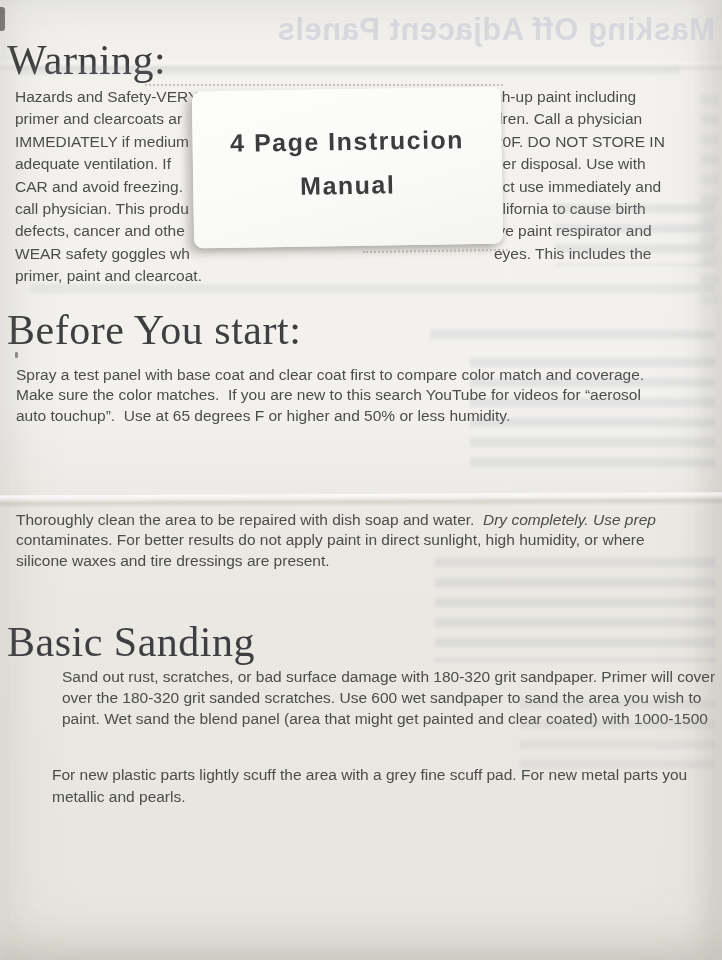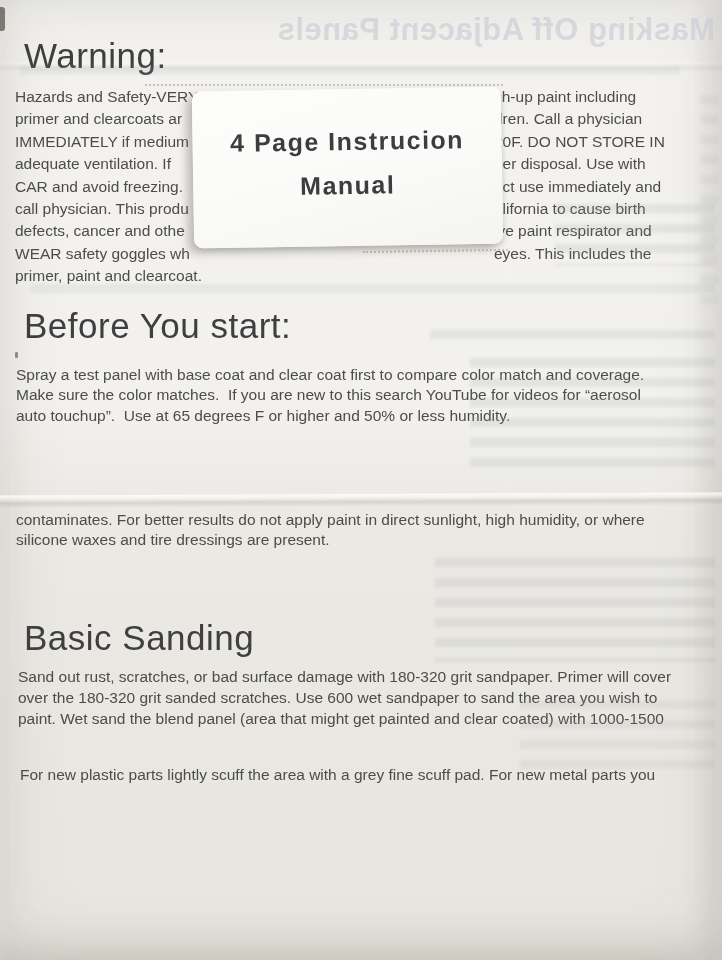--- a/index.html
+++ b/index.html
@@ -12,40 +12,41 @@
     color:var(--ink,#4c4c4a);
   }
   .page::after{
     content:'';position:absolute;inset:0;pointer-events:none;
     box-shadow:inset 0 0 70px rgba(95,90,80,.13),
                inset -14px 0 28px rgba(95,90,80,.10),
                inset 0 -20px 34px rgba(95,90,80,.09),
                inset 0 10px 18px rgba(255,255,255,.5);
   }
   .h1{
-    position:absolute;left:24px;
-    font-size:35px;font-weight:400;letter-spacing:.5px;
+    position:absolute;left:7px;
+    font-size:42px;font-weight:400;letter-spacing:.5px;
     color:var(--heading,#3f3f41);
     white-space:pre;
+    font-family:Liberation Serif, serif;
   }
   .body-lines{position:absolute;}
   .body-lines .pline{white-space:pre;font-size:15.5px;}
   .it{font-style:italic;}
   .warn-left{left:15px;top:88px;width:182px;}
   .warn-left .pline{height:22.4px;}
   .warn-right{left:494px;top:88px;}
   .warn-right .pline{height:22.4px;}
   .before-par{left:16px;top:366px;}
   .before-par .pline{height:20.4px;}
   .surface-par{left:16px;top:511px;}
   .surface-par .pline{height:20.3px;}
   .sanding-par{left:18px;top:668px;}
-  .sanding-par .pline{height:21.2px;}
+  .sanding-par .pline{height:21.2px;margin-left:44px;}
   .plastic-par{left:20px;top:766px;}
-  .plastic-par .pline{height:22px;}
+  .plastic-par .pline{height:22px;margin-left:32px;}
 
   .sticker{
     position:absolute;left:193px;top:89px;width:309px;height:157px;
     background:linear-gradient(165deg,#fdfdfc 0%,#fafaf8 55%,#f4f4f1 100%);
     border-radius:9px;
     transform:rotate(-0.9deg);
     box-shadow:-6px 5px 8px rgba(105,100,90,.38),2px 3px 4px rgba(120,115,105,.16);
     z-index:6;text-align:center;color:var(--sticker_ink,#3d3d3f);
   }
   .sticker .l1{margin-top:38px;font-size:25px;font-weight:700;letter-spacing:1.5px;white-space:pre;}
@@ -150,28 +151,30 @@
   <div class="h1 h-before">Before You start:</div>
   <div class="tiny-dot"></div>
   <div class="body-lines before-par">
       <div class="pline">Spray a test panel with base coat and clear coat first to compare color match and coverage.</div>
       <div class="pline">Make sure the color matches.  If you are new to this search YouTube for videos for “aerosol</div>
       <div class="pline">auto touchup”.  Use at 65 degrees F or higher and 50% or less humidity.</div>
     </div>
 
   <div class="crease"></div>
   <div class="body-lines surface-par">
+      <div class="pline"><span>Thoroughly clean the area to be repaired with dish soap and water.  </span><span class="it">Dry completely. Use prep</span></div>
       <div class="pline"><span>contaminates. For better results do not apply paint in direct sunlight, high humidity, or where</span></div>
       <div class="pline"><span>silicone waxes and tire dressings are present.</span></div>
     </div>
 
   <div class="h1 h-sanding">Basic Sanding</div>
   <div class="body-lines sanding-par">
       <div class="pline">Sand out rust, scratches, or bad surface damage with 180-320 grit sandpaper. Primer will cover</div>
       <div class="pline">over the 180-320 grit sanded scratches. Use 600 wet sandpaper to sand the area you wish to</div>
       <div class="pline">paint. Wet sand the blend panel (area that might get painted and clear coated) with 1000-1500</div>
     </div>
 
   <div class="body-lines plastic-par">
       <div class="pline">For new plastic parts lightly scuff the area with a grey fine scuff pad. For new metal parts you</div>
+      <div class="pline">metallic and pearls.</div>
     </div>
 
 </div>
 
 </body></html>

